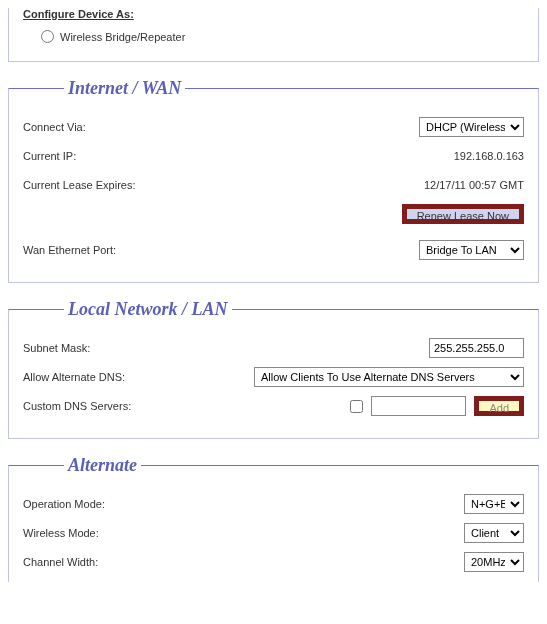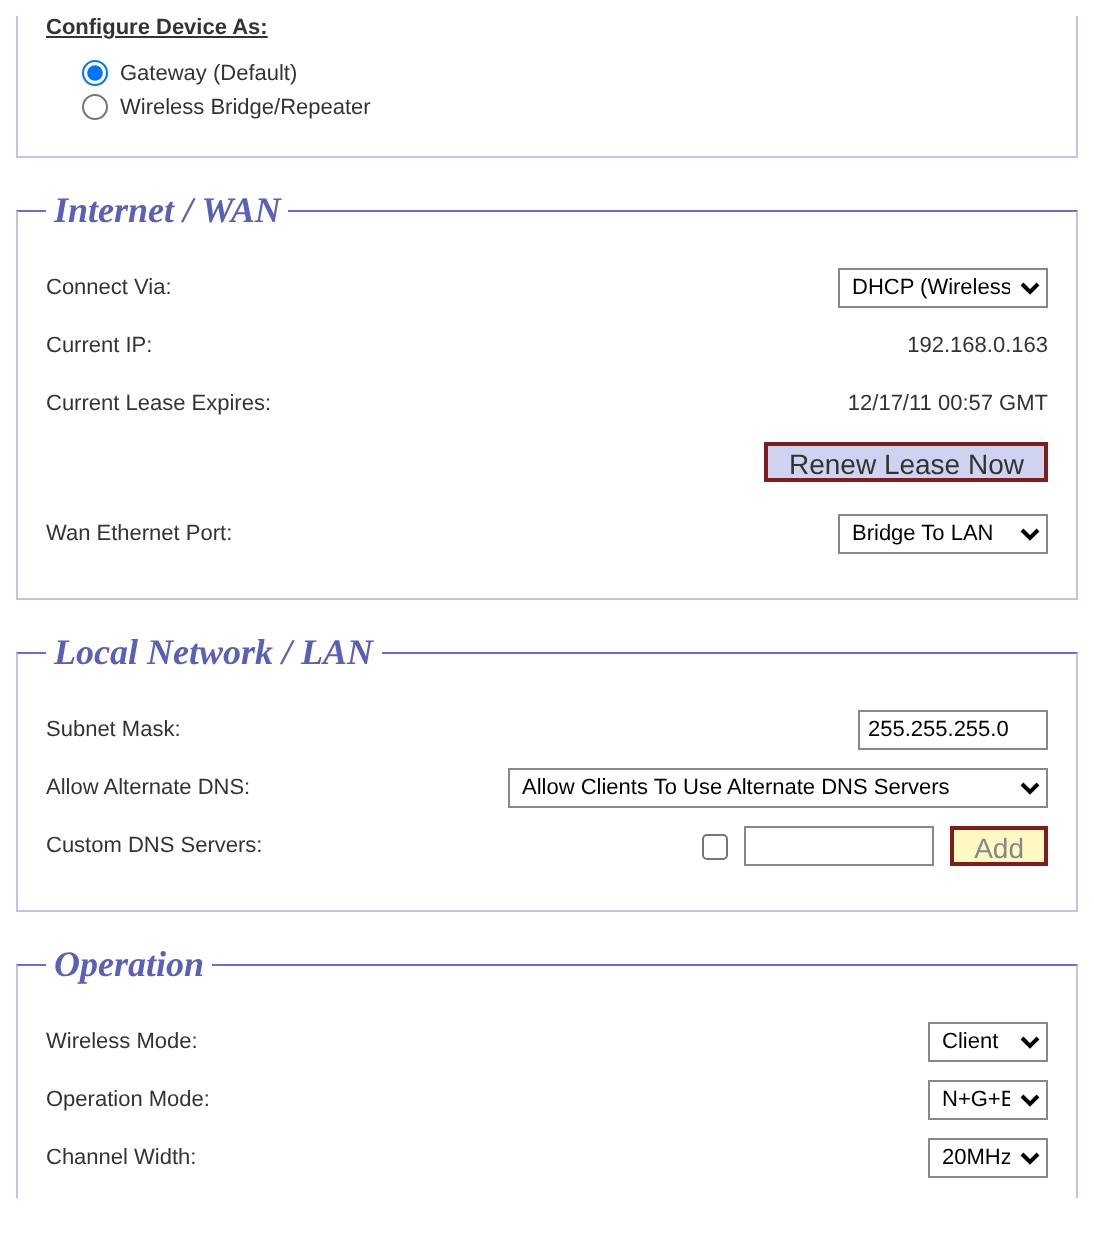--- a/index.html
+++ b/index.html
@@ -20,20 +20,21 @@
     margin: 0 0 16px 0;
     padding: 10px 14px 14px 14px;
   }
   legend {
     font-family: Georgia, 'Times New Roman', serif;
     font-size: 18px;
     font-weight: bold;
     font-style: italic;
     color: #5a5fb8;
     padding: 0 4px;
+    margin-left: 41px;
   }
   .row {
     display: flex;
     align-items: center;
     margin: 7px 0;
     min-height: 22px;
     justify-content: space-between;
   }
   .label {
     width: 210px;
@@ -54,23 +55,23 @@
   }
   input[type="text"] {
     font-family: Verdana, Arial, sans-serif;
     font-size: 11px;
     border: 1px solid #888;
     padding: 2px 4px;
     height: 20px;
   }
   button, .btn {
     font-family: Verdana, Arial, sans-serif;
-    font-size: 14px;
+    font-size: 11px;
     background: #cfd3f0;
-    border: 2px solid #7f1d1d;
+    border: 5px solid #7f1d1d;
     padding: 1px 10px;
     height: 20px;
     color: #333;
     cursor: pointer;
   }
   .btn-grey {
     background: #fef9c3;
     color: #888;
   }
   .top-config {
@@ -95,24 +96,20 @@
   .w105 { width: 105px; }
   .w95 { width: 95px; }
   .w60 { width: 60px; }
 </style>
 </head>
 <body>
 
 <fieldset class="top-config" style="border-top:none; padding-top:0;">
   <div class="underline">Configure Device As:</div>
   <div class="radio-row">
-    <input type="radio" name="cfg" checked="" style="">
-    <span>Gateway (Default)</span>
-  </div>
-  <div class="radio-row">
     <input type="radio" name="cfg" style="">
     <span>Wireless Bridge/Repeater</span>
   </div>
 </fieldset>
 
 <fieldset>
   <legend>Internet / WAN</legend>
 
   <div class="row">
     <div class="label">Connect Via:</div>
@@ -174,41 +171,41 @@
     <div class="label">Custom DNS Servers:</div>
     <div class="val">
       <input type="checkbox" style="">
       <input type="text" class="w95" value="" style="">
       <button class="btn-grey">Add</button>
     </div>
   </div>
 </fieldset>
 
 <fieldset style="margin-bottom:0; border-bottom:none; padding-bottom:2px;">
-  <legend>Operation</legend>
+  <legend>Alternate</legend>
+
+  <div class="row">
+    <div class="label">Operation Mode:</div>
+    <div class="val">
+      <select class="w60">
+        <option>N+G+B</option>
+      </select>
+    </div>
+  </div>
 
   <div class="row">
     <div class="label">Wireless Mode:</div>
     <div class="val">
       <select class="w60">
         <option>Client</option>
       </select>
     </div>
   </div>
 
   <div class="row">
-    <div class="label">Operation Mode:</div>
-    <div class="val">
-      <select class="w60">
-        <option>N+G+B</option>
-      </select>
-    </div>
-  </div>
-
-  <div class="row">
     <div class="label">Channel Width:</div>
     <div class="val">
       <select class="w60">
         <option>20MHz</option>
       </select>
     </div>
   </div>
 
 </fieldset>
 

